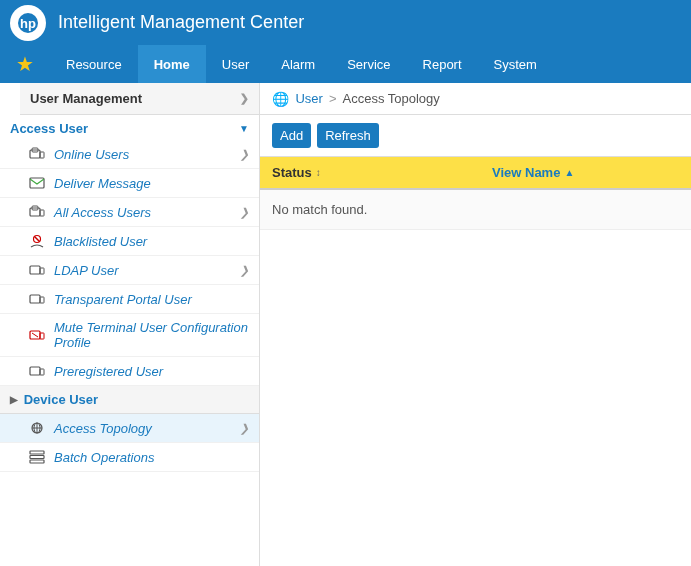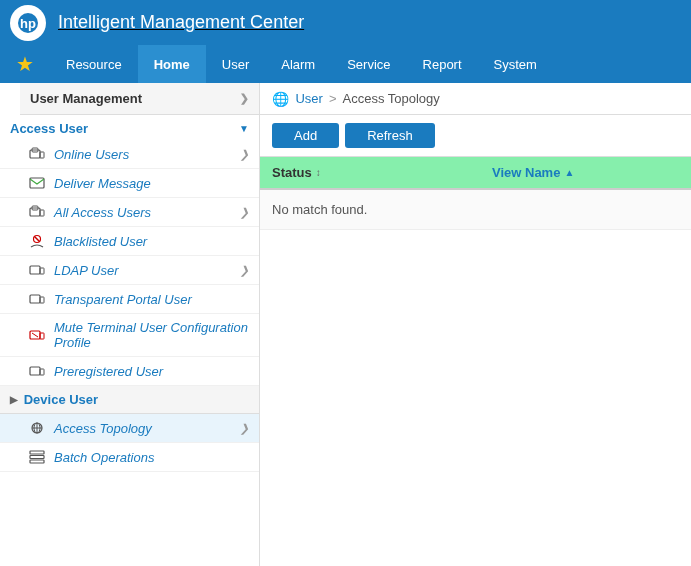--- a/index.html
+++ b/index.html
@@ -7,21 +7,20 @@
     body { width: 691px; height: 566px; overflow: hidden; background: #f0f0f0; }
 
     
     .top-header {
       background: #1a7bbf;
       height: 45px;
       display: flex;
       align-items: center;
       padding: 0 10px;
       gap: 12px;
-      text-decoration: underline;
     }
     .logo-circle {
       width: 36px; height: 36px;
       background: white;
       border-radius: 50%;
       display: flex; align-items: center; justify-content: center;
       font-weight: bold; color: #1a7bbf; font-size: 16px;
     }
     .app-title {
       color: white;
@@ -184,38 +183,38 @@
 
     
     .toolbar {
       padding: 8px 12px;
       display: flex;
       gap: 6px;
       background: white;
       border-bottom: 1px solid #ddd;
     }
     .btn {
-      padding: 5px 22px;
+      padding: 5px 8px;
       border: none;
       border-radius: 3px;
       cursor: pointer;
       font-size: 13px;
       color: white;
       background: #1a7bbf;
     }
 
     
     .table-container {
       flex: 1;
       background: white;
       margin: 0;
     }
     .table-header {
       display: flex;
-      background: #86efac;
+      background: #fde047;
       border-bottom: 2px solid #ccc;
     }
     .table-header-cell {
       padding: 8px 12px;
       font-weight: bold;
       color: #333;
       display: flex;
       align-items: center;
       gap: 4px;
     }

